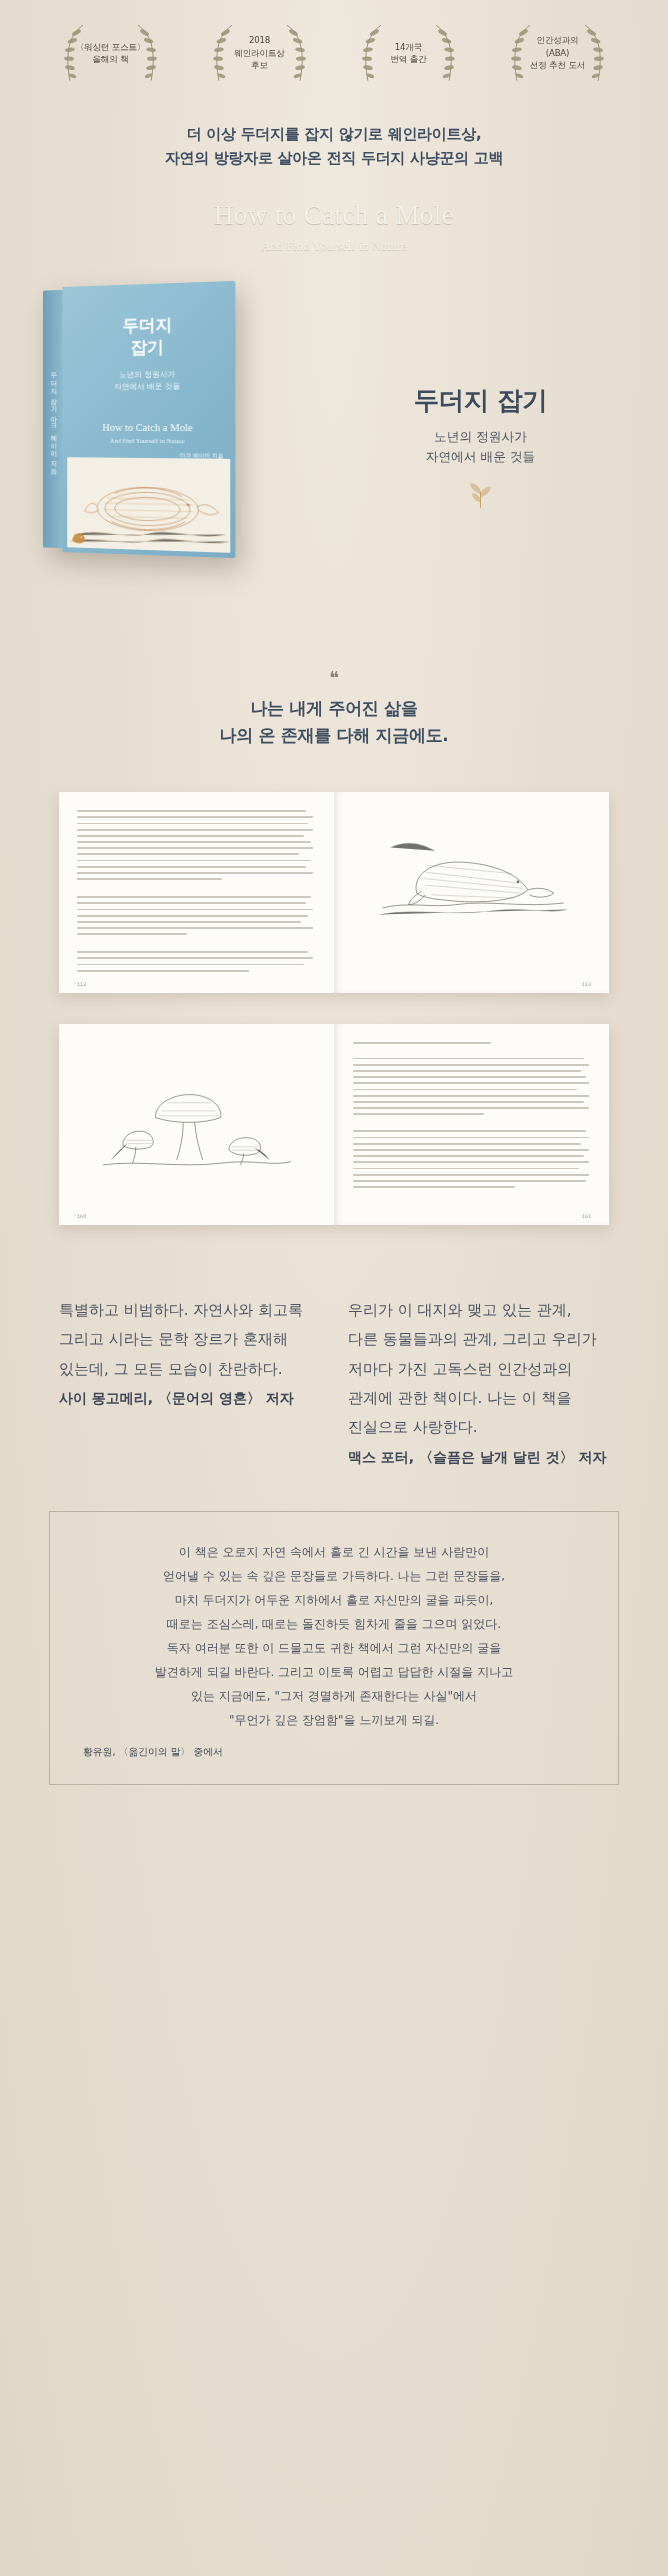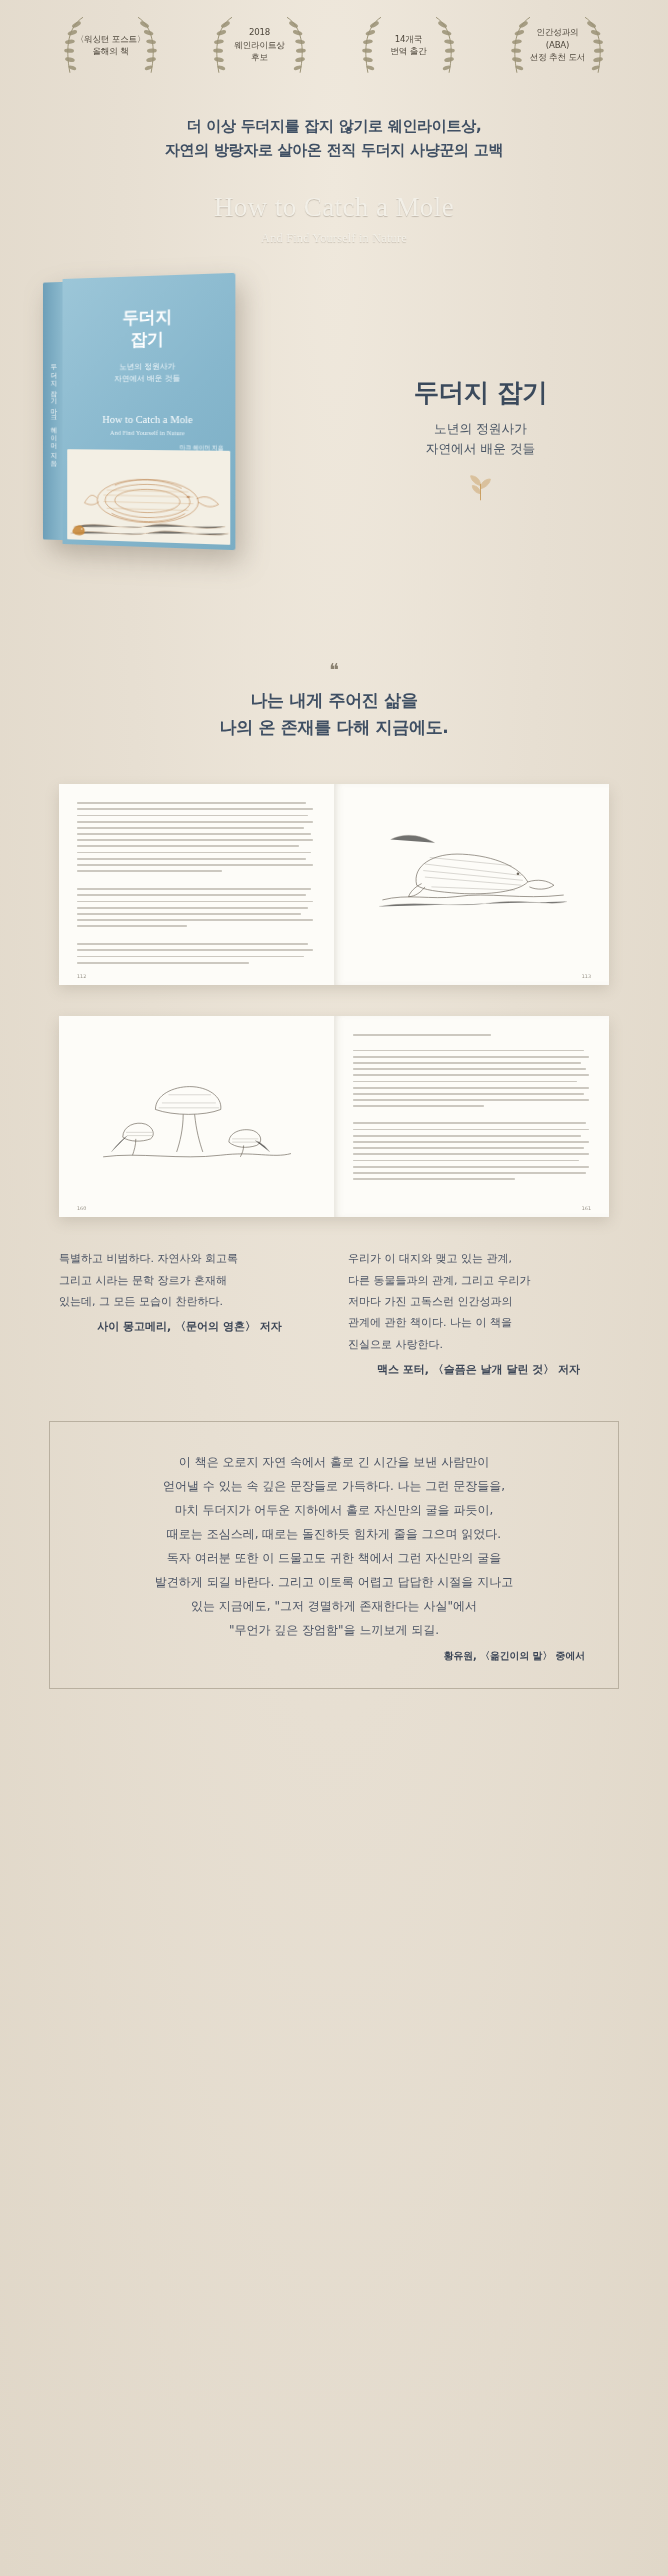--- a/index.html
+++ b/index.html
@@ -17,21 +17,21 @@
     background:
       radial-gradient(ellipse at 50% 8%, #efe8dc 0%, #e7dfd2 45%, #e0d7c8 100%);
     overflow: hidden;
   }
 
   
   .awards {
     display: flex;
     justify-content: center;
     gap: 28px;
-    padding-top: 9px;
+    padding-top: 17px;
   }
   .award {
     width: 121px;
     height: 72px;
     position: relative;
     display: flex;
     align-items: center;
     justify-content: center;
   }
   .award .laurel-left,
@@ -301,30 +301,31 @@
 
   
   .blurbs {
     margin-top: 13px;
     padding: 0 59px;
     display: flex;
     gap: 28px;
   }
   .blurb { flex: 1; }
   .blurb .btext {
-    font-size: 11px;
+    font-size: 15px;
     line-height: 1.95;
     color: #4a5364;
     white-space: pre-line;
     font-family: "DejaVu Sans", sans-serif;
+    margin-top: 40px;
   }
   .blurb .bauthor {
     margin-top: 6.6px;
-    text-align: center;
-    font-size: 11px;
+    text-align: left;
+    font-size: 14px;
     font-weight: bold;
     color: #3d4757;
     font-family: "DejaVu Sans", sans-serif;
   }
 
   
   .finalbox {
     margin: 44px 49px 0;
     border: 0.8px solid #b9b0a0;
     padding: 28px 33px 24.6px;
@@ -332,24 +333,23 @@
   }
   .finalbox .fq {
     font-size: 12px;
     line-height: 2.0;
     color: #4a5364;
     white-space: pre-line;
     text-align: center;
     font-family: "DejaVu Sans", sans-serif;
   }
   .finalbox .fa {
-    margin-top: 8px;
-    text-align: right;
+    margin-top: 14px;
     font-size: 9.8px;
-    font-weight: bold;
+    font-weight: normal;
     color: #3d4757;
     font-family: "DejaVu Sans", sans-serif;
   }
 
   
   .footer {
     margin-top: 54px;
     height: 79px;
     background: #ffffff;
     display: flex;

